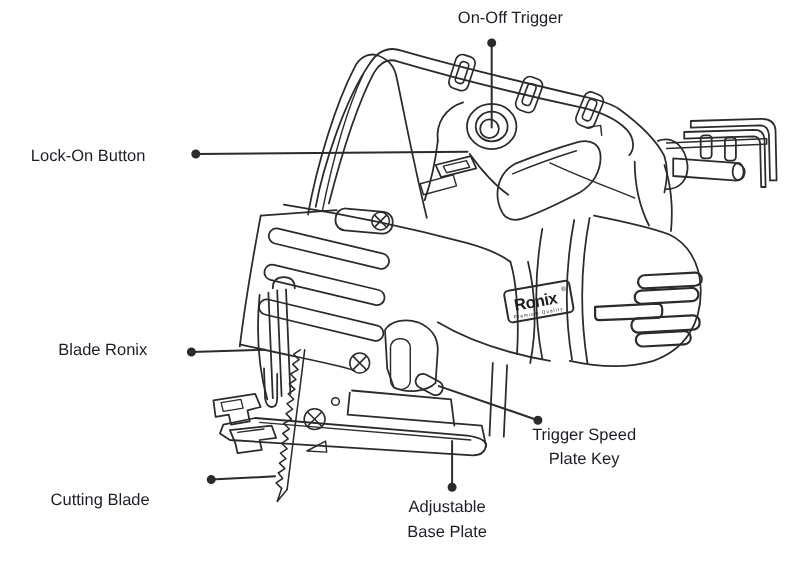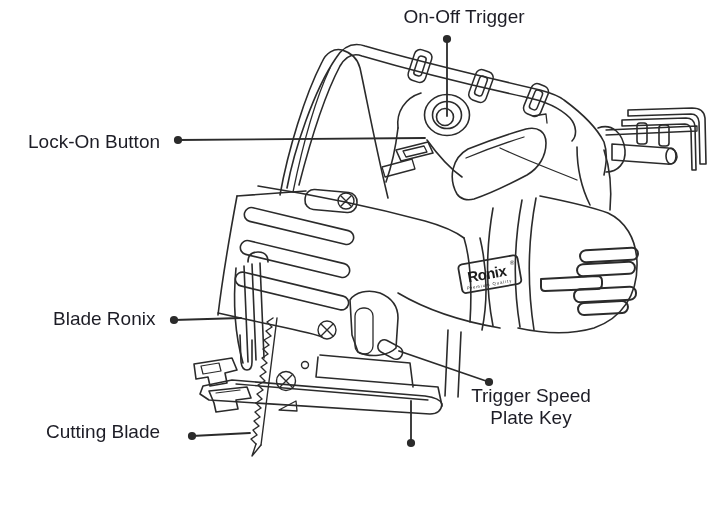--- a/index.html
+++ b/index.html
@@ -2,28 +2,28 @@
 <html><head>
 <meta charset="utf-8">
 <style>
   html,body{margin:0;padding:0;background:#fff;}
   .stage{
     position:relative;width:722px;height:517px;background:#fff;overflow:hidden;
     font-family:"Liberation Sans", sans-serif;
   }
   .stage svg{position:absolute;left:0;top:0;}
   .part-label{
-    position:absolute;color:#1d1d26;font-size:19px;line-height:22px;
+    position:absolute;color:#1d1d26;font-size:15px;line-height:22px;
     letter-spacing:0;white-space:nowrap;
   }
   .part-label.two-line{white-space:normal;text-align:center;}
   #lbl-trigger{left:398px;top:6px;width:132px;text-align:center;}
   #lbl-lockon{left:28px;top:131px;}
   #lbl-guard{left:53px;top:308px;}
-  #lbl-blade{left:46px;top:421px;text-align:center;}
+  #lbl-blade{left:46px;top:444px;text-align:center;}
   #lbl-plate{left:334px;top:449px;width:145px;line-height:23px;}
   #lbl-speed{left:451px;top:385px;width:160px;line-height:22px;}
 </style>
 </head>
 <body>
 
 <div class="stage">
 
   <svg width="722" height="517" viewBox="0 0 722 517">
     <g fill="none" stroke="#2b2b2b" stroke-width="1.6" stroke-linecap="round" stroke-linejoin="round">
@@ -193,19 +193,23 @@
   </svg>
 
   <div class="part-label" id="lbl-trigger">On-Off Trigger</div>
 
   <div class="part-label" id="lbl-lockon">Lock-On Button</div>
 
   <div class="part-label" id="lbl-guard">Blade Ronix</div>
 
   <div class="part-label" id="lbl-blade">Cutting Blade</div>
 
+  <div class="part-label two-line" id="lbl-plate">
+    <span>Adjustable</span><br>
+    <span>Base Plate</span>
+  </div>
 
   <div class="part-label two-line" id="lbl-speed">
     <span>Trigger Speed</span><br>
     <span>Plate Key</span>
   </div>
 
 </div>
 
 </body></html>

